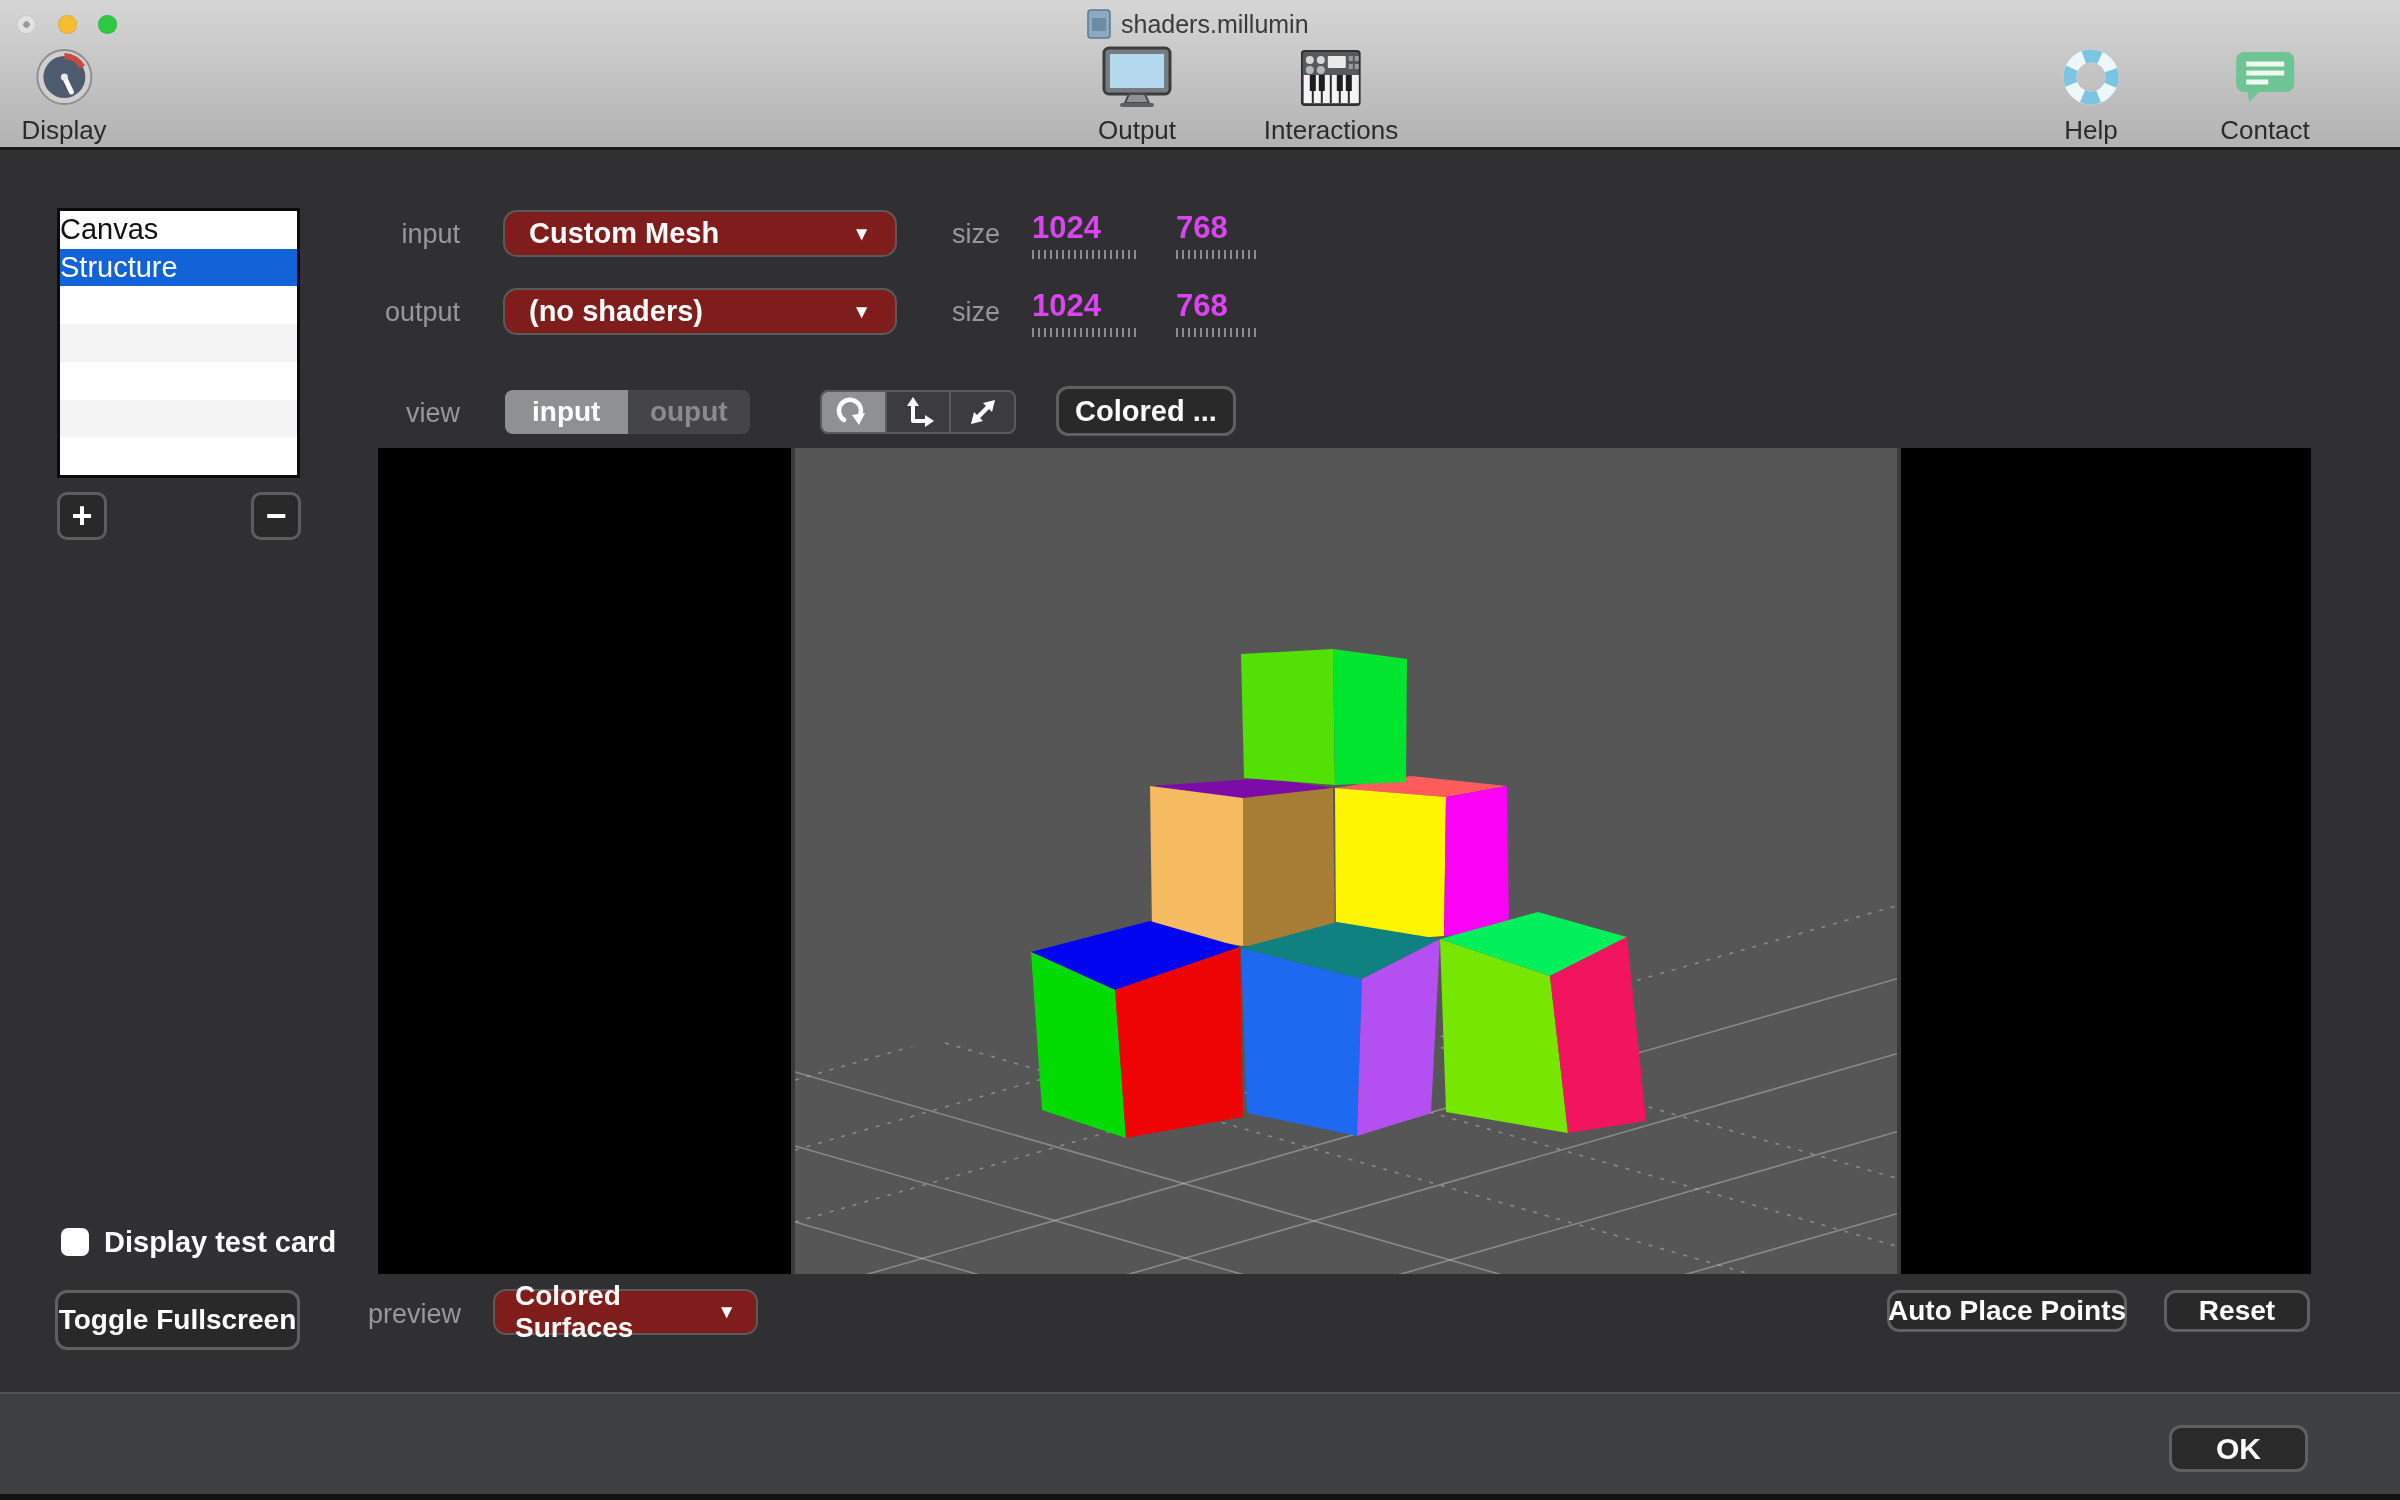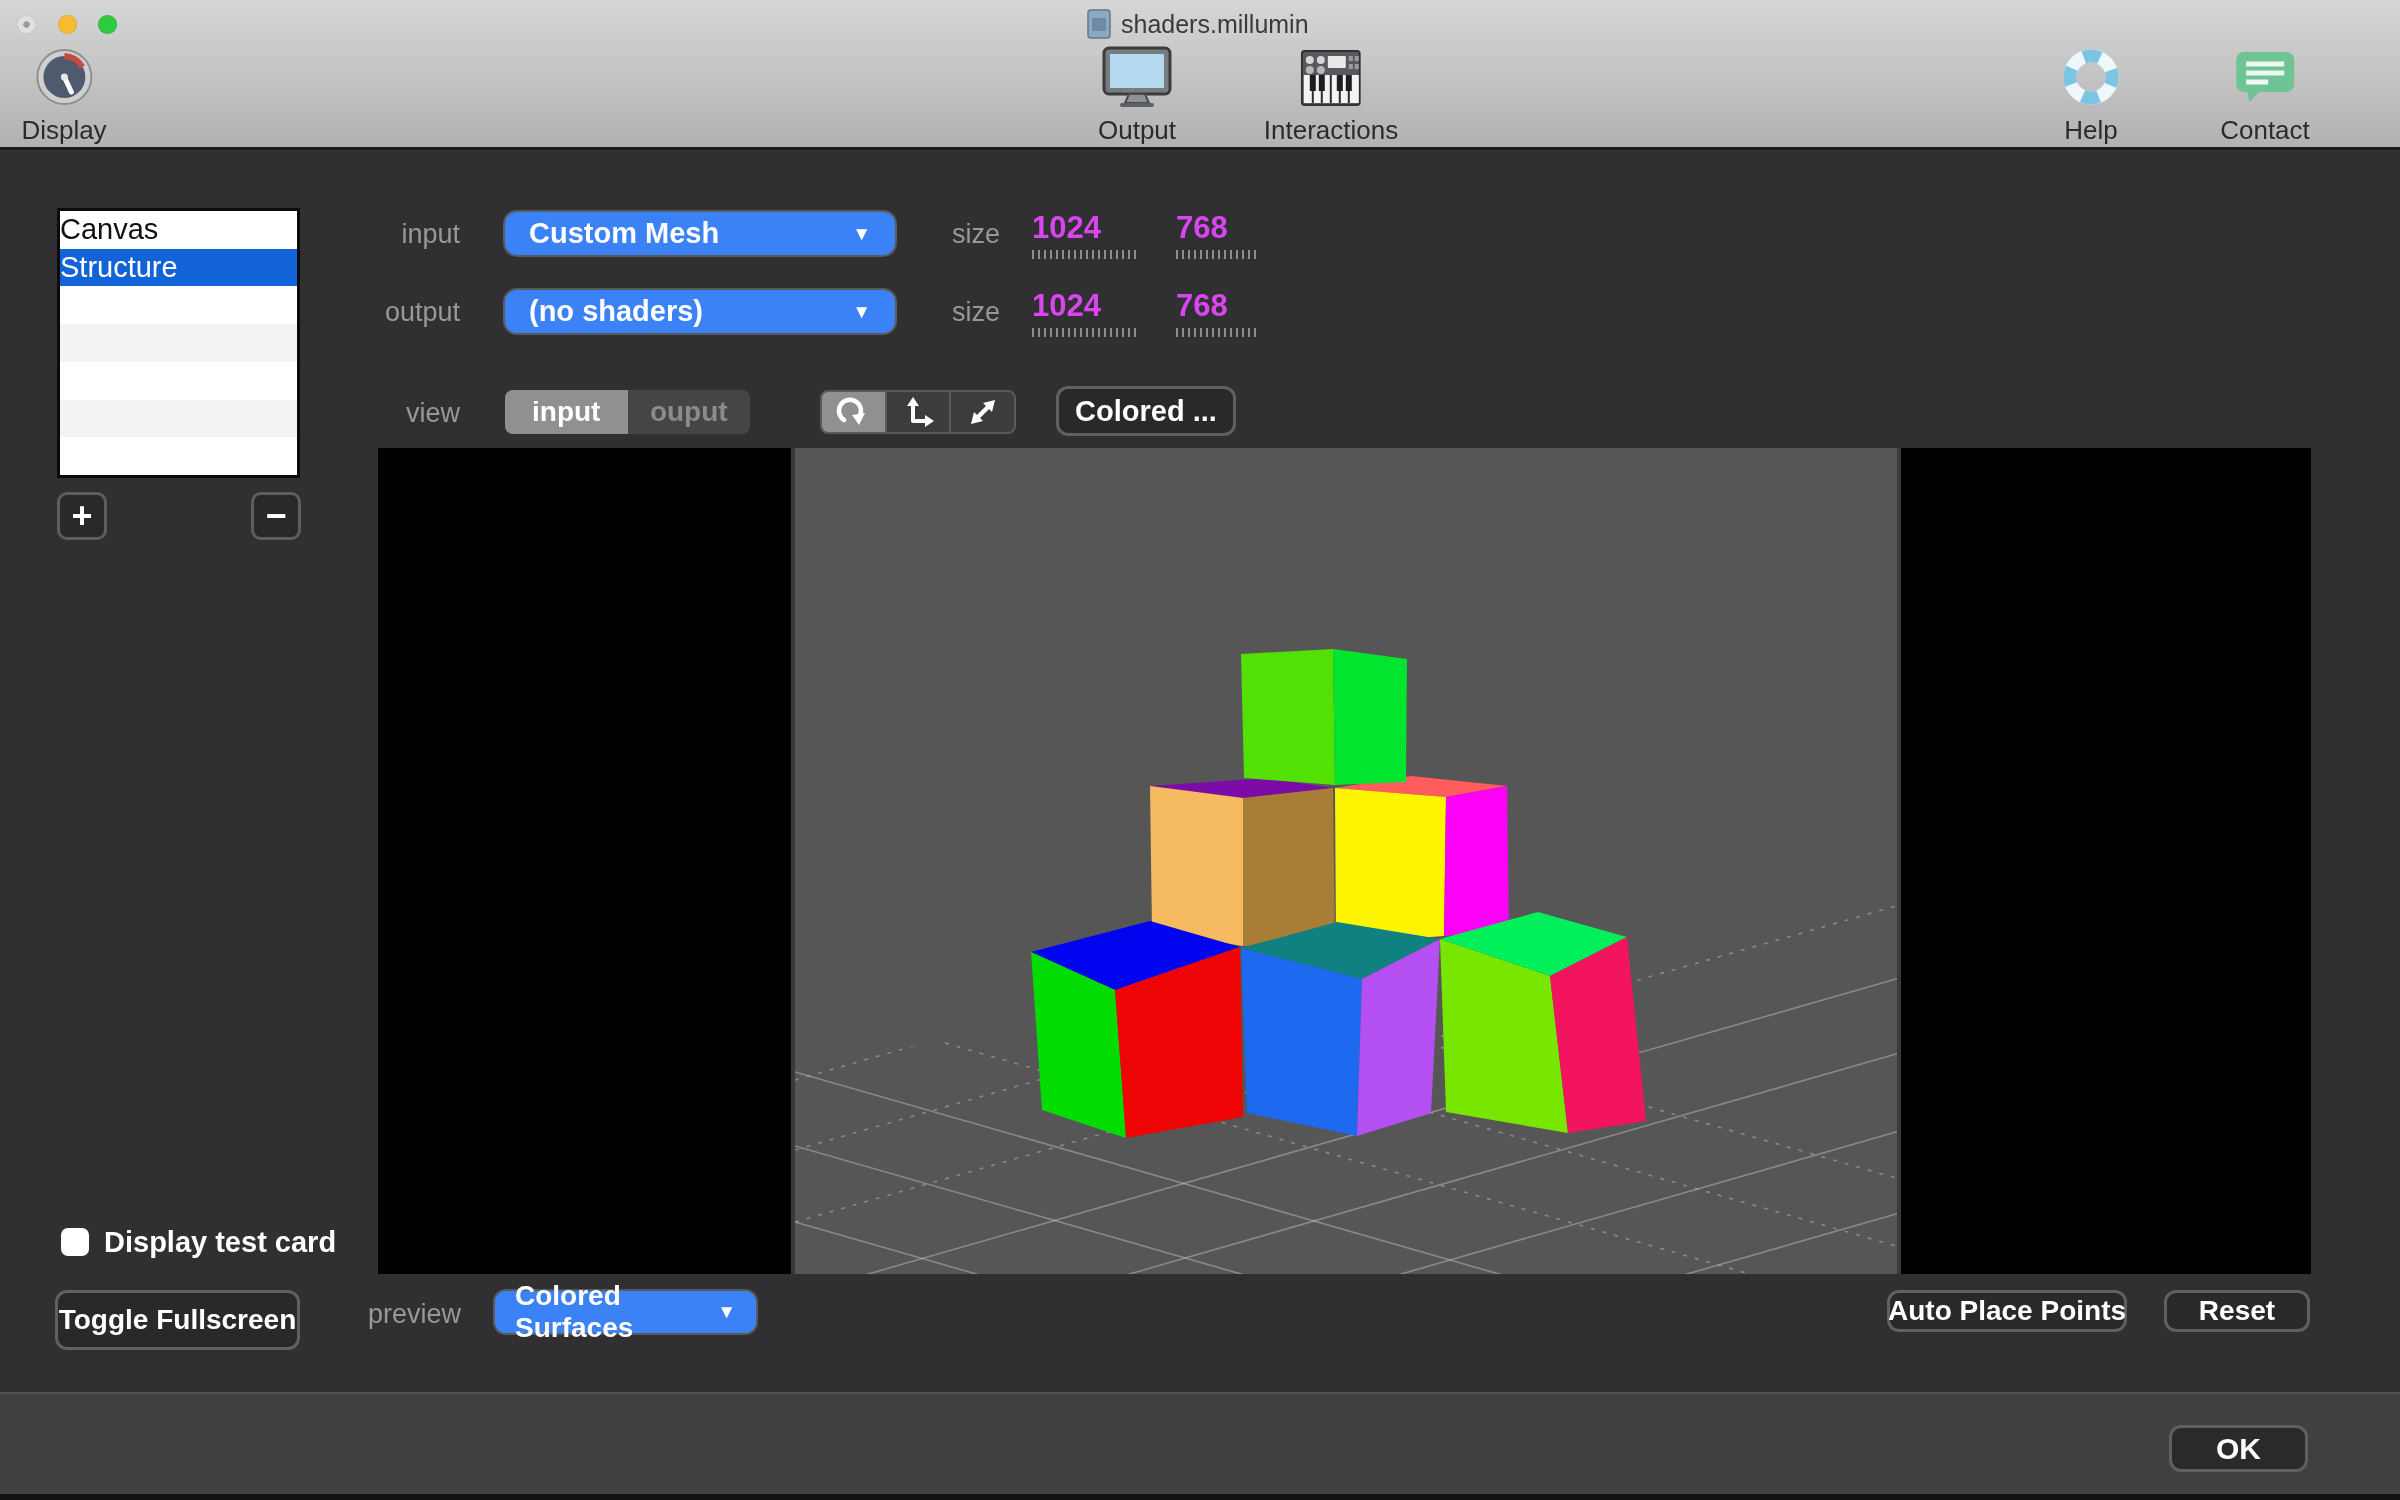--- a/index.html
+++ b/index.html
@@ -23,21 +23,21 @@
   .list-row{flex:1 1 0;display:flex;align-items:center;font-size:29px;color:#111;}
   .list-row.stripe{background:#f3f3f4;}
   .list-row.selected{background:#1363d8;color:#fff;}
 
   .sq-btn{position:absolute;top:492px;width:50px;height:48px;background:#29292a;border:3px solid #5d5d5d;
     border-radius:10px;box-sizing:border-box;color:#fff;font-size:36px;font-weight:700;
     display:flex;align-items:center;justify-content:center;line-height:0;}
   .btn-add{left:57px;} .btn-remove{left:251px;}
 
   .side-label{position:absolute;width:140px;text-align:right;font-size:27px;color:#98989a;}
-  .dropdown{position:absolute;left:503px;width:394px;height:47px;background:#3b82f6;border:2px solid #5a5a5a;
+  .dropdown{position:absolute;left:503px;width:394px;height:47px;background:#7f1d1d;border:2px solid #5a5a5a;
     border-radius:14px;box-sizing:border-box;display:flex;align-items:center;justify-content:space-between;
     padding:0 24px;color:#fff;gap:34px;}
   .dd-label{font-size:29px;font-weight:700;}
   .dd-caret{font-size:19px;color:#fff;}
 
   .size-label{position:absolute;left:952px;width:60px;text-align:left;font-size:27px;color:#98989a;}
   .size-field{position:absolute;color:#d946ef;font-size:31px;font-weight:700;}
   .hatch{height:9px;margin-top:4px;background:repeating-linear-gradient(90deg,#8d8d8d 0 2.5px,transparent 2.5px 6px);}
 
   .seg-view{position:absolute;left:505px;top:390px;width:245px;height:44px;border-radius:8px;overflow:hidden;

